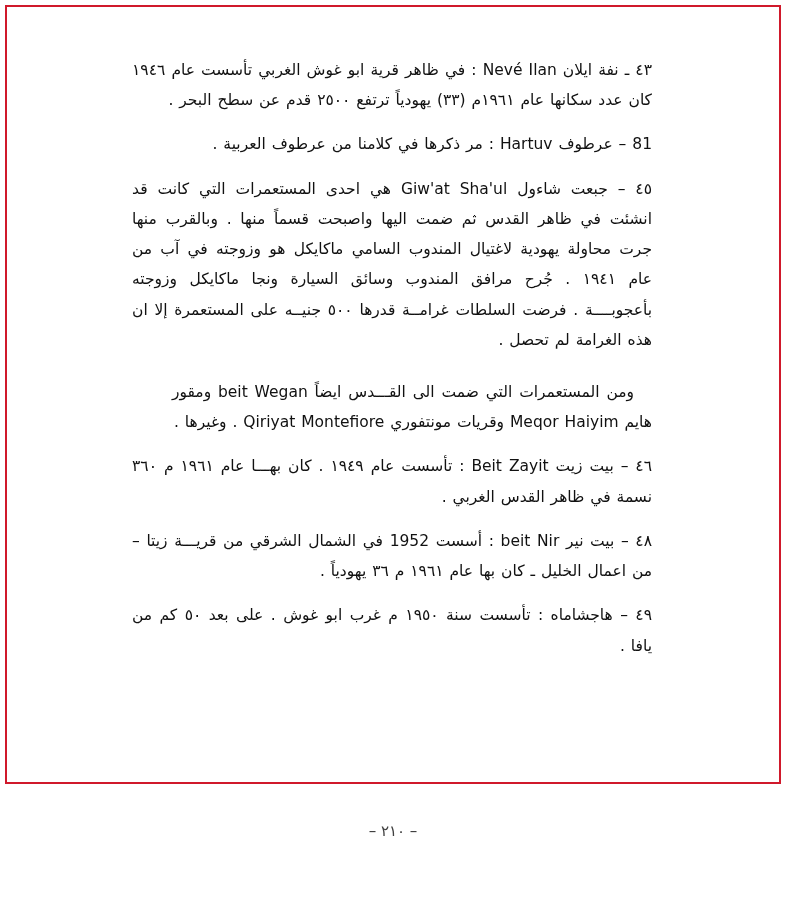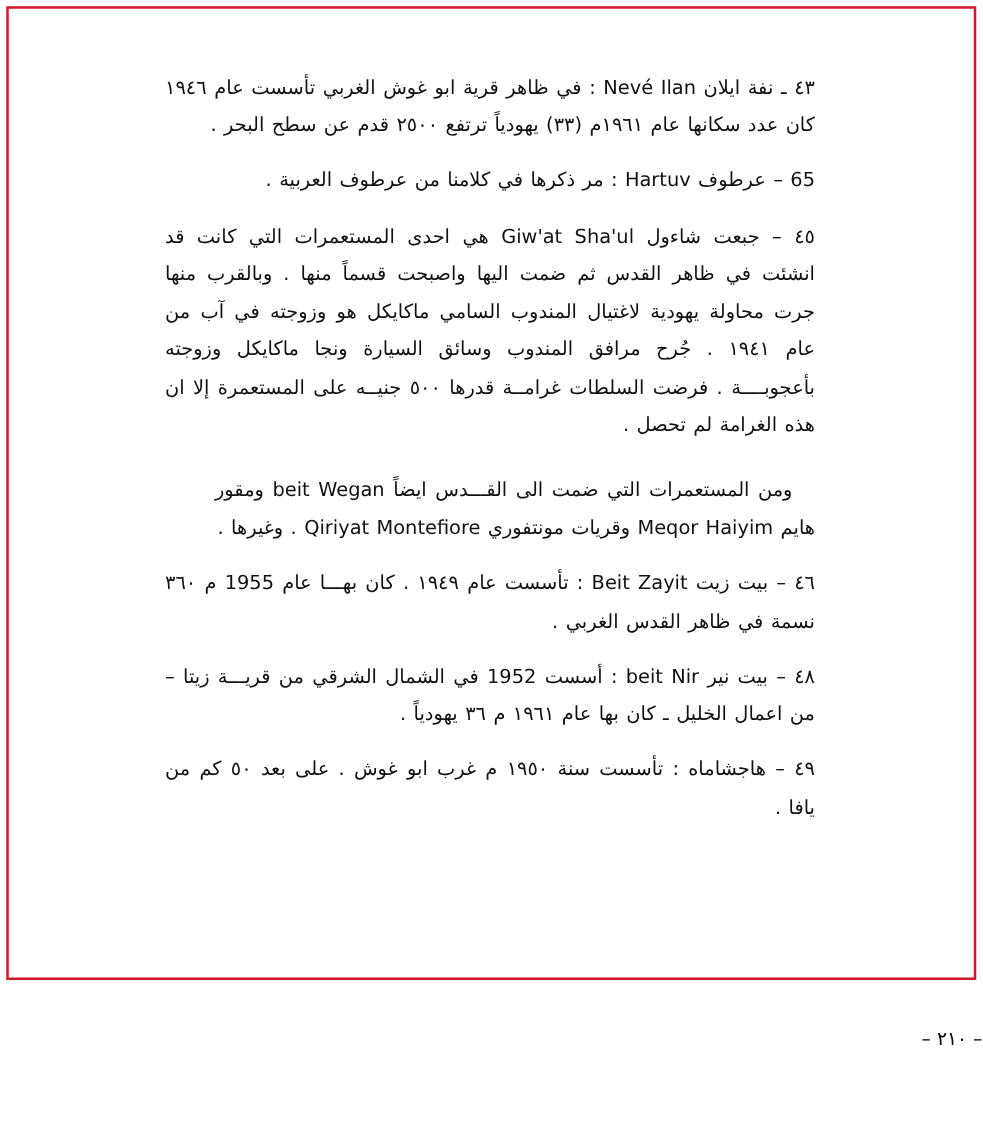--- a/index.html
+++ b/index.html
@@ -51,39 +51,39 @@
   }
   .para.gap-top {
     margin-top: 22px;
     margin-left: 40px;
   }
   #page-number {
     position: absolute;
     left: 0;
     right: 0;
     top: 822px;
-    text-align: right;
+    text-align: center;
     font-size: 15px;
     font-family: "DejaVu Sans", sans-serif;
-    color: #000000;
+    color: #404040;
     letter-spacing: 1px;
   }
 </style>
 </head>
 <body>
 
 <div id="page">
 
   <div id="page-frame"></div>
 
   <div id="content">
     <p class="para">٤٣ ـ نفة ايلان Nevé Ilan : في ظاهر قرية ابو غوش الغربي تأسست عام ١٩٤٦ كان عدد سكانها عام ١٩٦١م (٣٣) يهودياً ترتفع ٢٥٠٠ قدم عن سطح البحر .</p>
-    <p class="para">65 – عرطوف Hartuv : مر ذكرها في كلامنا من عرطوف العربية .</p>
+    <p class="para">81 – عرطوف Hartuv : مر ذكرها في كلامنا من عرطوف العربية .</p>
     <p class="para">٤٥ – جبعت شاءول Giw'at Sha'ul هي احدى المستعمرات التي كانت قد انشئت في ظاهر القدس ثم ضمت اليها واصبحت قسماً منها . وبالقرب منها جرت محاولة يهودية لاغتيال المندوب السامي ماكايكل هو وزوجته في آب من عام ١٩٤١ . جُرح مرافق المندوب وسائق السيارة ونجا ماكايكل وزوجته بأعجوبــــة . فرضت السلطات غرامــة قدرها ٥٠٠ جنيــه على المستعمرة إلا ان هذه الغرامة لم تحصل .</p>
     <p class="para indent gap-top">ومن المستعمرات التي ضمت الى القـــدس ايضاً beit Wegan ومقور هايم Meqor Haiyim وقريات مونتفوري Qiriyat Montefiore . وغيرها .</p>
-    <p class="para">٤٦ – بيت زيت Beit Zayit : تأسست عام ١٩٤٩ . كان بهـــا عام 1955 م ٣٦٠ نسمة في ظاهر القدس الغربي .</p>
+    <p class="para">٤٦ – بيت زيت Beit Zayit : تأسست عام ١٩٤٩ . كان بهـــا عام ١٩٦١ م ٣٦٠ نسمة في ظاهر القدس الغربي .</p>
     <p class="para">٤٨ – بيت نير beit Nir : أسست 1952 في الشمال الشرقي من قريـــة زيتا – من اعمال الخليل ـ كان بها عام ١٩٦١ م ٣٦ يهودياً .</p>
     <p class="para">٤٩ – هاجشاماه : تأسست سنة ١٩٥٠ م غرب ابو غوش . على بعد ٥٠ كم من يافا .</p>
   </div>
 
   <div id="page-number">– ٢١٠ –</div>
 
 </div>
 
 </body></html>

